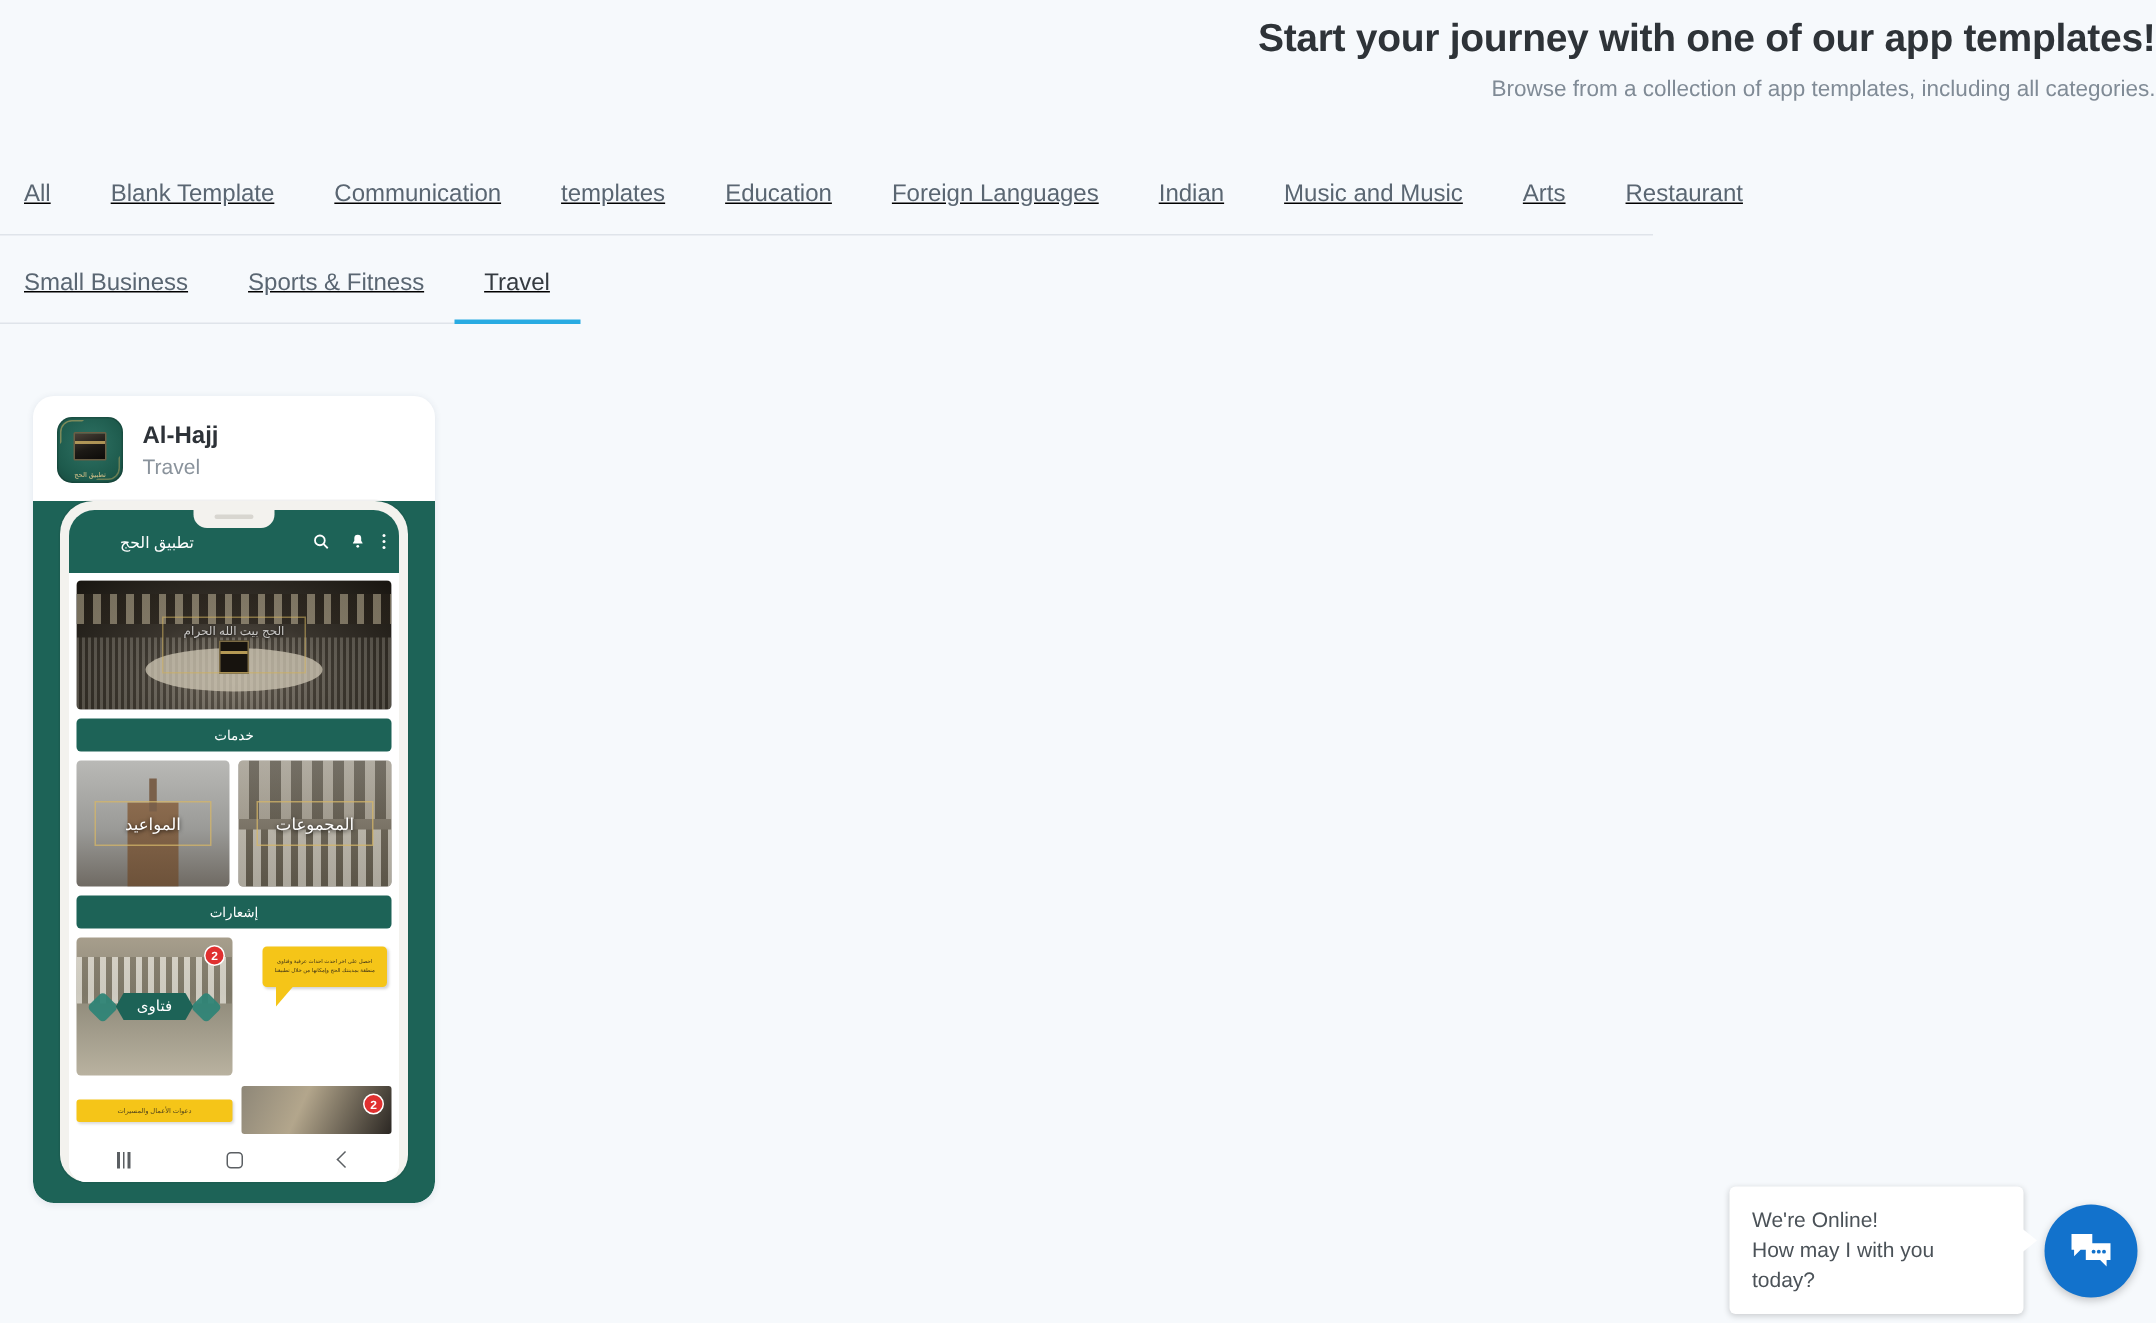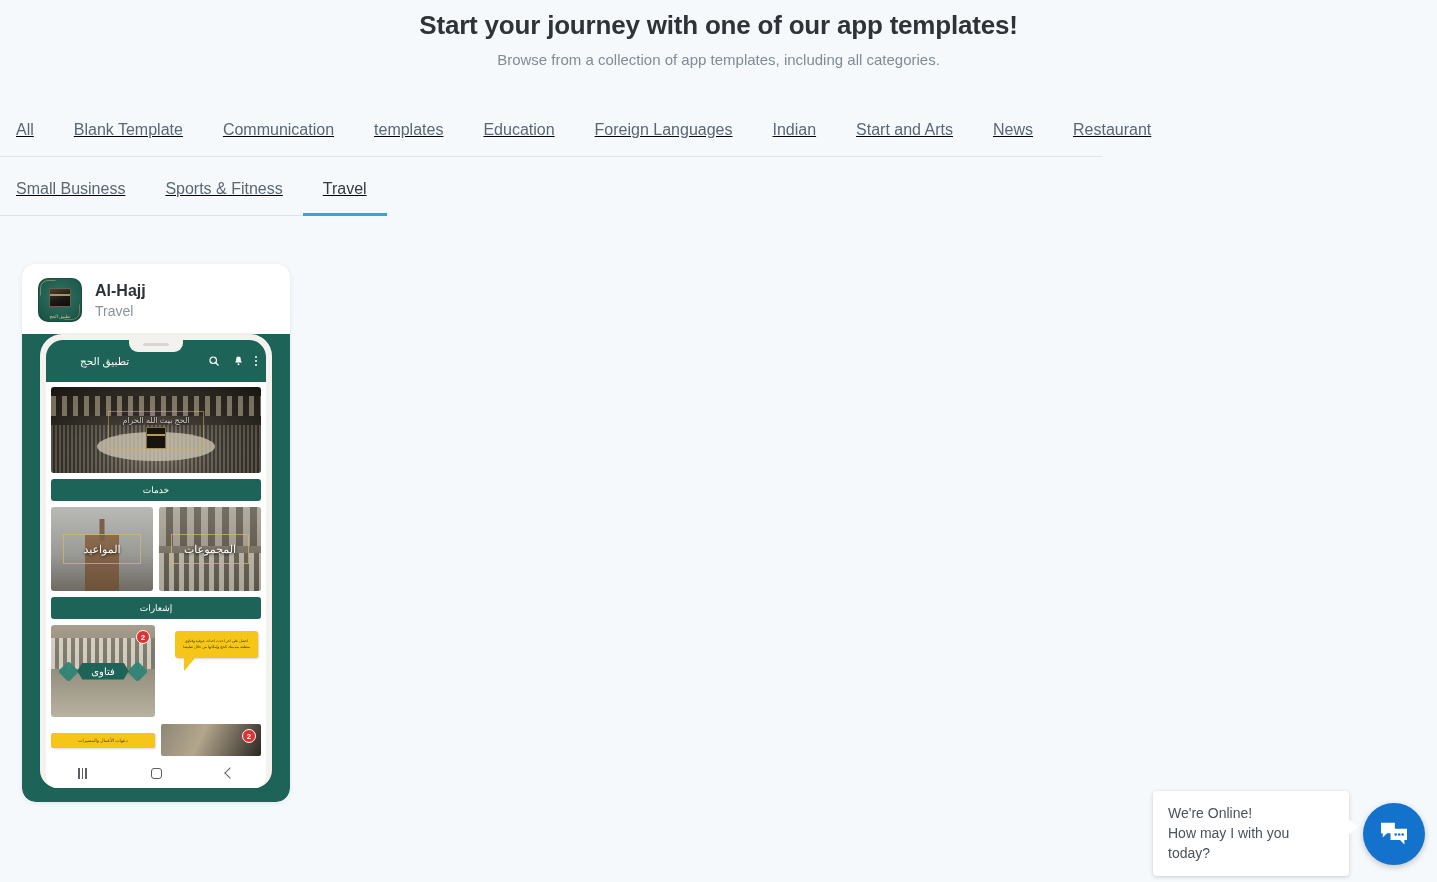--- a/index.html
+++ b/index.html
@@ -5,21 +5,21 @@
   * { box-sizing: border-box; }
   html, body {
     margin: 0; padding: 0;
     width: 1437px; height: 882px;
     background: #f6f9fc;
     font-family: "Liberation Sans", sans-serif;
     overflow: hidden;
   }
 
   
-  .page-header { padding-top: 8px; text-align: center; }
+  .page-header { padding-top: 8px; text-align: right; }
   .page-title {
     font-size: 26px; font-weight: bold; color: #2e3338;
     margin: 0; letter-spacing: -0.2px; line-height: 34px;
   }
   .page-subtitle {
     font-size: 15px; color: #808b96; margin: 8px 0 0 0; line-height: 20px;
   }
 
   
   .tabs-wrap { margin-top: 42px; }
@@ -298,22 +298,22 @@
 
   <div class="tab-row tab-row-1">
     <div class="tab-row-inner">
       <button class="tab">All</button>
       <button class="tab">Blank Template</button>
       <button class="tab">Communication</button>
       <button class="tab">templates</button>
       <button class="tab">Education</button>
       <button class="tab">Foreign Languages</button>
       <button class="tab">Indian</button>
-      <button class="tab">Start and Arts</button>
-      <button class="tab">News</button>
+      <button class="tab">Music and Music</button>
+      <button class="tab">Arts</button>
       <button class="tab">Restaurant</button>
     </div>
   </div>
 
   <div class="tab-row tab-row-2">
     <div class="tab-row-inner">
       <button class="tab">Small Business</button>
       <button class="tab">Sports &amp; Fitness</button>
       <button class="tab active">Travel</button>
     </div>

